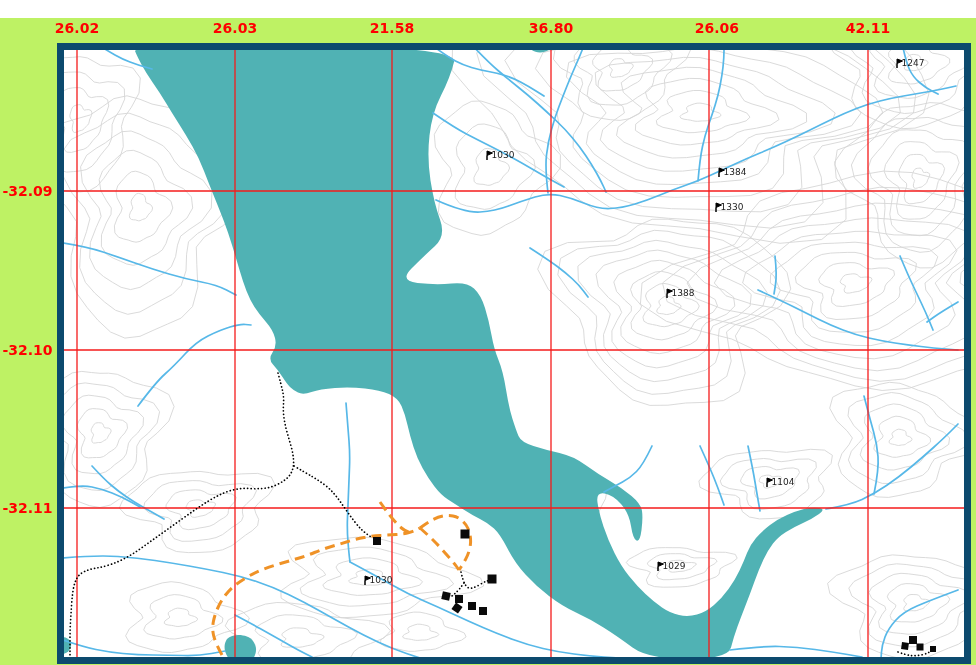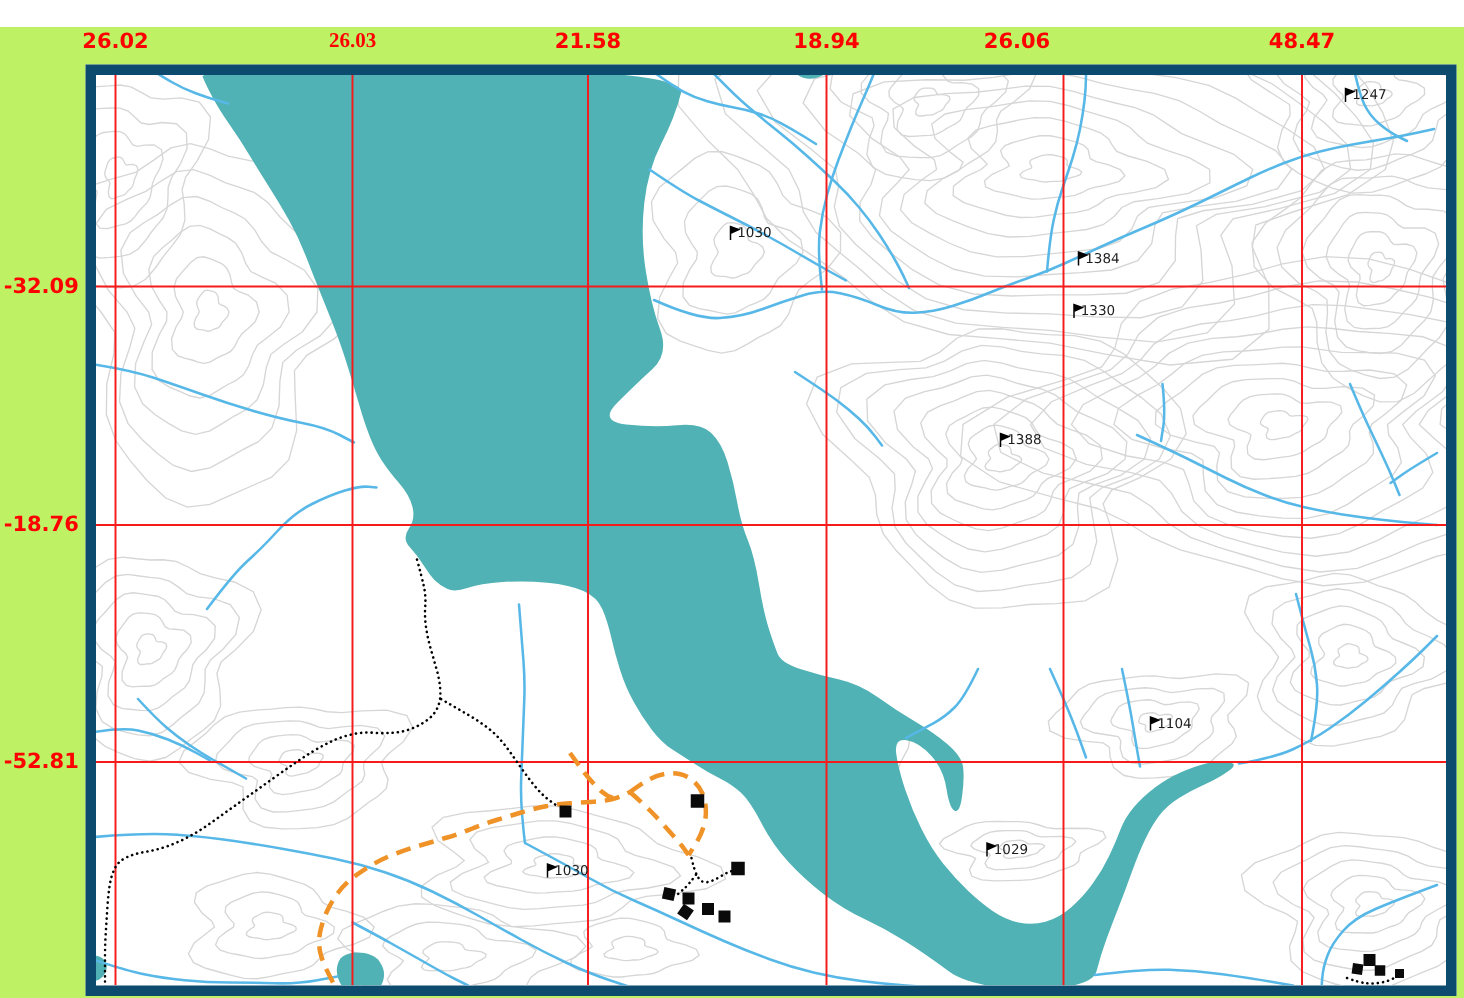--- a/index.html
+++ b/index.html
@@ -10,30 +10,30 @@
   .grid-label{position:absolute;color:#ff0000;font-size:14px;font-weight:bold;line-height:18px;white-space:nowrap;}
   .lon-label{width:60px;text-align:center;top:1px;}
   .lat-label{width:55px;text-align:center;left:0;}
 </style>
 </head>
 <body>
 
 <div class="screen">
   <div id="lon-labels">
       <div class="grid-label lon-label" style="left: 47px;">26.02</div>
-      <div class="grid-label lon-label" style="left: 205px; font-family: Liberation Serif, serif;">26.03</div>
+      <div class="grid-label lon-label" style="left: 205px;">26.03</div>
       <div class="grid-label lon-label" style="left: 362px;">21.58</div>
-      <div class="grid-label lon-label" style="left: 521px;">18.94</div>
-      <div class="grid-label lon-label" style="left: 648px;">26.06</div>
-      <div class="grid-label lon-label" style="left: 838px;">48.47</div>
+      <div class="grid-label lon-label" style="left: 521px;">36.80</div>
+      <div class="grid-label lon-label" style="left: 679px; text-align: right;">26.06</div>
+      <div class="grid-label lon-label" style="left: 838px;">42.11</div>
     </div>
   <div id="lat-labels">
       <div class="grid-label lat-label" style="top: 164px;">-32.09</div>
-      <div class="grid-label lat-label" style="top: 323px;">-18.76</div>
-      <div class="grid-label lat-label" style="top: 481px;">-52.81</div>
+      <div class="grid-label lat-label" style="top: 323px;">-32.10</div>
+      <div class="grid-label lat-label" style="top: 481px;">-32.11</div>
     </div>
   <div class="map-frame">
     <svg id="map-svg" width="900" height="607" viewBox="64 32 900 607">
         <defs>
           <clipPath id="mapclip">
             <rect x="64" y="32" width="900" height="607"></rect>
           </clipPath>
         </defs>
         <g clip-path="url(#mapclip)">
           <g fill="none" stroke="#d6d6d6" stroke-width="0.9">

